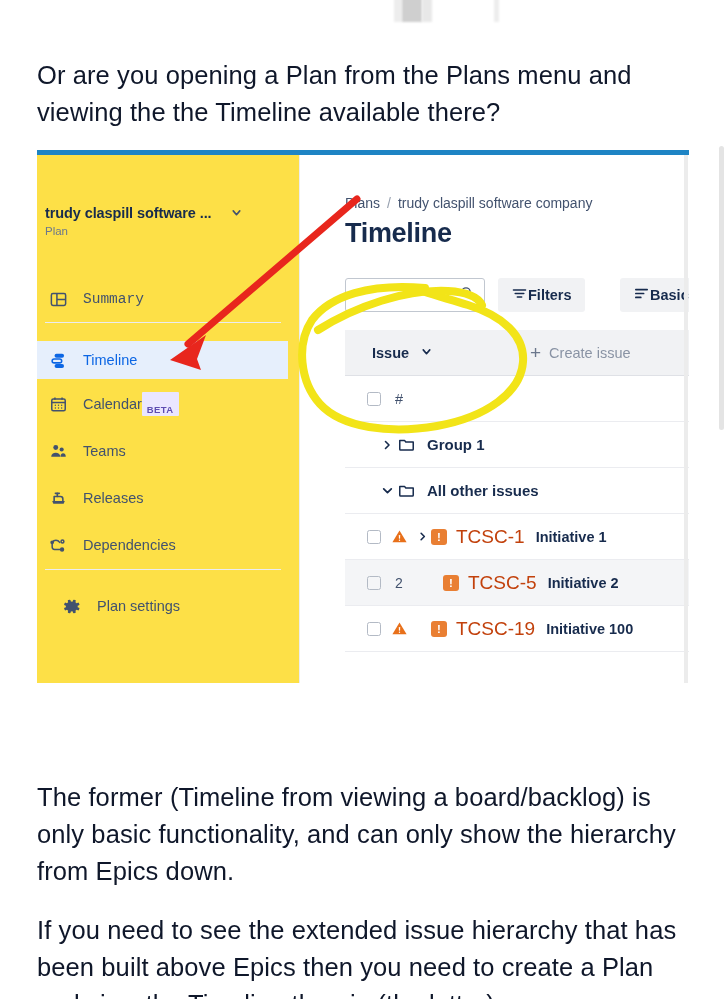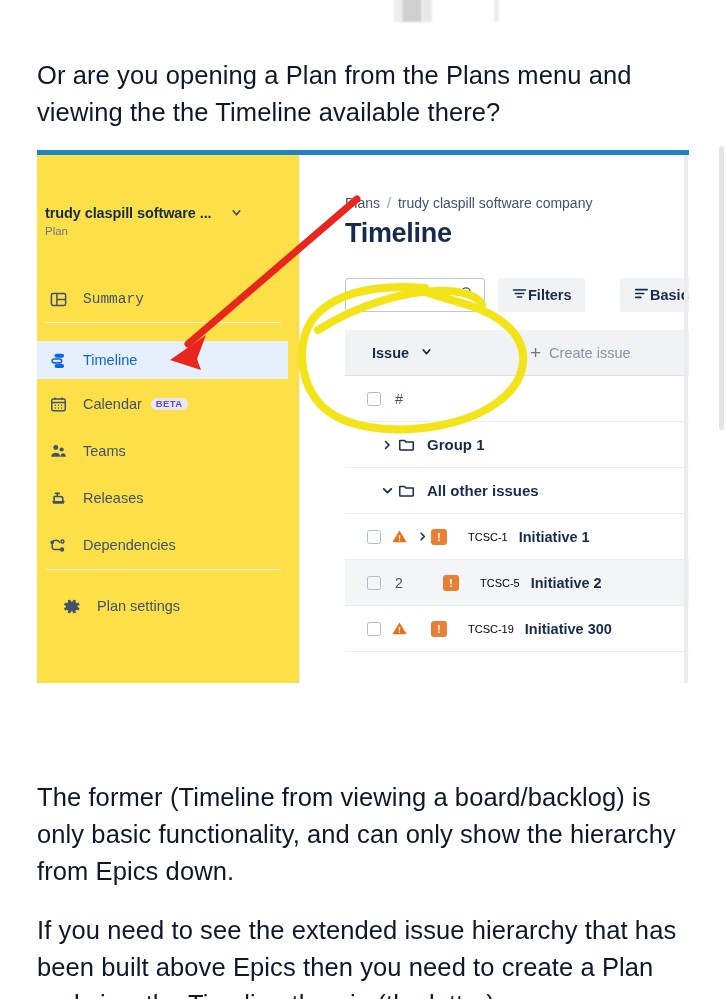--- a/index.html
+++ b/index.html
@@ -68,22 +68,22 @@
     display:flex; align-items:center; padding-left:8px;
   }
   .sb-item .ic { width:26px; height:22px; display:flex; align-items:center; justify-content:center;
                  flex:0 0 26px; }
   .sb-item .lbl { font-size:14.5px; color:#42526e; margin-left:12px; white-space:nowrap; }
   .sb-item.sel { background:#e6effc; }
   .sb-item.sel .lbl { color:#0c66e4; }
   .sb-item.indent { padding-left:22px; }
 
   .beta {
-    margin-left:9px; font-size:9.5px; font-weight:bold; letter-spacing:.4px;
-    color:#5e4db2; background:#eae6ff; padding:0 5px 1px 5px; border-radius:7px;
+    font-size:9.5px; font-weight:bold; letter-spacing:.4px;
+    color:#5e4db2; background:#eae6ff; padding:12px 5px 1px 5px; border-radius:1px;
   }
 
   .sb-hr { position:absolute; left:8px; width:236px; height:1px; background:#ebecf0; }
 
   
   .ct { position:absolute; left:263px; top:0; right:0; height:528px; background:#fff; }
   .crumb { position:absolute; left:45px; top:40px; font-size:14px; color:#42526e; white-space:nowrap; }
   .crumb .sep { color:#97a0af; margin:0 7px; }
   .crumb a { color:#42526e; text-decoration:none; }
   .ttl { position:absolute; left:45px; top:63px; font-size:27px; font-weight:bold;
@@ -127,21 +127,21 @@
   .warn { margin-left:10px; width:21px; display:flex; align-items:center; }
   .chev-s { margin-left:2px; width:17px; font-size:13px; color:#172b4d; font-weight:bold;
             display:flex; align-items:center; justify-content:center; }
   .chev-g { margin-left:10px; width:20px; font-size:14px; color:#172b4d; font-weight:bold;
             display:flex; align-items:center; justify-content:center; }
   .folder { width:24px; display:flex; align-items:center; }
   .grp-lbl { font-size:15px; font-weight:bold; color:#172b4d; margin-left:6px; white-space:nowrap;text-align:center; }
   .pbadge { width:16px; height:16px; background:#e97f33; border-radius:3px; color:#fff;
             font-size:11.5px; font-weight:bold; display:flex; align-items:center;
             justify-content:center; flex:0 0 16px; }
-  .key { font-size:11px; color:#000000; margin-left:21px; white-space:nowrap; }
+  .key { font-size:19px; color:#c2410c; margin-left:9px; white-space:nowrap; }
   .summ { font-size:14.5px; font-weight:bold; color:#172b4d; margin-left:11px; white-space:nowrap; }
 
   
   .in-scroll { position:absolute; right:1px; top:0; width:4px; height:528px; background:#ececec; }
 
   
   #anno { position:absolute; left:0; top:0; width:726px; height:999px; pointer-events:none; }
 </style>
 </head>
 <body>
@@ -391,21 +391,21 @@
             <span class="warn">
               <svg width="17" height="17" viewBox="0 0 24 24" fill="#e8701a">
                 <path d="M12 3.5 22 20H2z"></path>
                 <rect x="11.1" y="10" width="1.8" height="5" fill="#fff" rx=".7"></rect>
                 <circle cx="12" cy="17.2" r="1" fill="#fff"></circle>
               </svg>
             </span>
             <span class="chev-s"></span>
             <span class="pbadge">!</span>
             <span class="key">TCSC-19</span>
-            <span class="summ">Initiative 300</span>
+            <span class="summ">Initiative 100</span>
           </div>
         </div>
 
         <div class="in-scroll"></div>
       </div>
     </div>
   </div>
 
   <div class="para" id="para-2">The former (Timeline from viewing a board/backlog) is only basic functionality, and can only show the hierarchy from Epics down.</div>
   <div class="para" id="para-3">If you need to see the extended issue hierarchy that has been built above Epics then you need to create a Plan and view the Timeline therein (the latter).</div>

